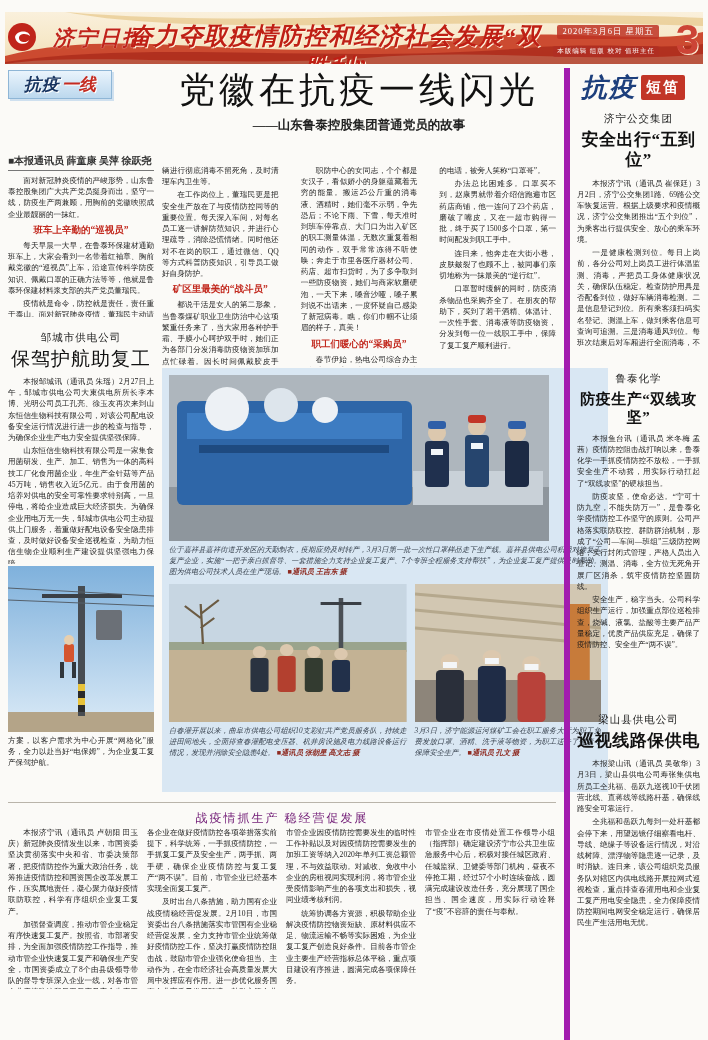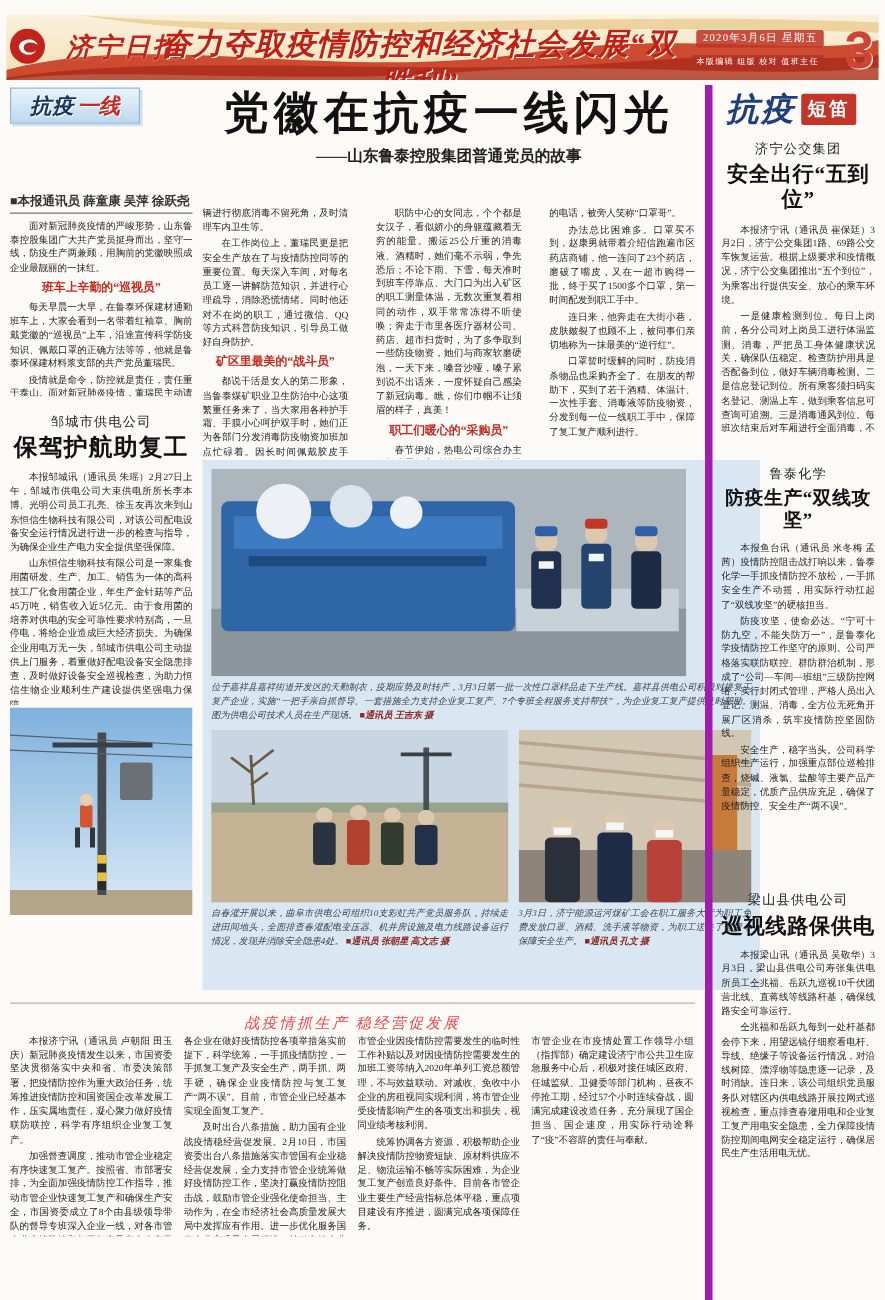--- a/index.html
+++ b/index.html
@@ -32,48 +32,48 @@
   .badge-right{position:absolute;left:560px;top:2px;width:130px;display:flex;align-items:center;justify-content:center;gap:4px;}
   .badge-right .a{font-size:26px;font-weight:900;font-style:italic;color:#1d3f7c;letter-spacing:2px;}
   .badge-right .b{font-size:15px;font-weight:bold;color:#fff;background:#c23527;padding:3px 5px;border-radius:2px;letter-spacing:2px;}
   
   .left-rail{position:absolute;left:0;top:0;width:146px;height:732px;}
   .byline{margin-top:86px;font-size:10px;font-weight:bold;color:#333;border-bottom:1px solid #777;
           padding-bottom:2px;margin-bottom:4px;}
   .lead-col1{height:142px;overflow:hidden;}
   
   .main-area{position:absolute;left:154px;top:0;width:394px;height:732px;}
-  .lead-headline{margin-top:2px;text-align:center;font-size:36px;font-weight:700;letter-spacing:4px;color:#111;line-height:1.15;}
+  .lead-headline{margin-top:2px;text-align:center;font-size:36px;font-weight:400;letter-spacing:4px;color:#111;line-height:1.15;}
   .lead-subtitle{text-align:center;font-size:12.5px;font-weight:bold;color:#222;margin-top:6px;}
   .lead-cols{position:absolute;left:0;top:97px;width:394px;height:202px;display:flex;gap:22px;overflow:hidden;}
   .lead-cols .col{width:125px;overflow:hidden;}
   
   .body{font-size:7.6px;line-height:1.48;text-align:justify;margin:0 0 2px 0;text-indent:2em;color:#1d1d1d;}
   .body.cont{text-indent:0;}
   .subhead{font-size:9.5px;font-weight:bold;color:#c2281d;text-align:center;margin:4px 0 3px 0;}
   
   .photo-panel{position:absolute;left:0;top:300px;width:446px;height:424px;background:#d9e7f3;padding:7px;box-sizing:border-box;}
   .photo-big{width:380px;height:166px;display:block;}
   .caption{font-size:7.3px;font-style:italic;line-height:1.5;color:#3a4450;text-align:justify;margin-top:4px;}
   .credit{color:#8e2a20;font-weight:bold;white-space:nowrap;}
   .photo-row{display:flex;gap:8px;margin-top:6px;}
   .fig{display:flex;flex-direction:column;}
   .fig.left{width:55%;}
   .fig.right{flex:1;}
   .fig svg{width:100%;height:138px;display:block;}
   
   .kicker{font-size:10.5px;text-align:center;color:#222;letter-spacing:1px;margin:0;}
-  .sub-headline{font-size:19px;font-weight:700;text-align:center;color:#111;letter-spacing:1px;margin:3px 0 6px 0;line-height:1.15;}
+  .sub-headline{font-size:19px;font-weight:400;text-align:center;color:#111;letter-spacing:1px;margin:3px 0 6px 0;line-height:1.15;}
   .zc-wrap{margin-top:14px;}
   .zc-body1{height:188px;overflow:hidden;}
   .photo-pole{width:146px;height:166px;display:block;margin-top:2px;}
   .zc-body2{height:46px;overflow:hidden;margin-top:3px;}
   
   .bottom-article{position:absolute;left:0;top:734px;width:548px;height:238px;border-top:1px solid #b9b4aa;padding-top:7px;box-sizing:border-box;}
-  .bottom-kicker{font-size:12px;text-align:center;letter-spacing:2px;color:#ef4444;font-style:italic;}
+  .bottom-kicker{font-size:12px;text-align:center;letter-spacing:2px;color:#701a75;}
   .bottom-headline{font-size:29px;font-weight:900;text-align:center;letter-spacing:2px;color:#0f0f0f;margin:4px 0 7px 0;}
   .bottom-cols{display:flex;gap:9px;height:162px;overflow:hidden;}
   .bottom-cols .col{width:130px;overflow:hidden;}
   
   .right-rail{position:absolute;left:556px;top:0;width:136px;height:972px;border-left:6px solid #a21caf;padding-left:7px;box-sizing:border-box;}
   .rail-article{margin-top:0;}
   .ra1{margin-top:44px;}
   .ra2{margin-top:26px;}
   .ra3{margin-top:22px;}
   .rail-headline{font-size:17px;font-weight:900;text-align:center;letter-spacing:0.5px;color:#111;margin:4px 0 7px 0;line-height:1.2;}
@@ -153,20 +153,23 @@
             <rect x="70" y="139" width="7" height="7" fill="#2b2b2b"></rect>
           <rect x="34" y="28" width="80" height="4" fill="#3a3f45"></rect>
           <rect x="88" y="44" width="26" height="30" rx="2" fill="#6b7077"></rect>
           <line x1="0" y1="22" x2="146" y2="30" stroke="#55606b" stroke-width="1"></line>
           <line x1="0" y1="34" x2="146" y2="40" stroke="#55606b" stroke-width="1"></line>
           <rect x="56" y="78" width="10" height="18" rx="2" fill="#d4552f"></rect>
           <circle cx="61" cy="74" r="5" fill="#e8cfae"></circle>
           <rect x="52" y="96" width="4" height="16" fill="#30363c"></rect>
             <rect x="64" y="96" width="4" height="16" fill="#30363c"></rect>
         </svg>
+        <div class="zc-body2">
+          <p class="body cont">方案，以客户需求为中心开展“网格化”服务，全力以赴当好“电保姆”，为企业复工复产保驾护航。</p>
+        </div>
       </div>
     </div>
 
     <div class="main-area">
       <div class="lead-headline">党徽在抗疫一线闪光</div>
       <div class="lead-subtitle">——山东鲁泰控股集团普通党员的故事</div>
 
       <div class="lead-cols">
         <div class="col">
           <p class="body cont">辆进行彻底消毒不留死角，及时清理车内卫生等。</p>

